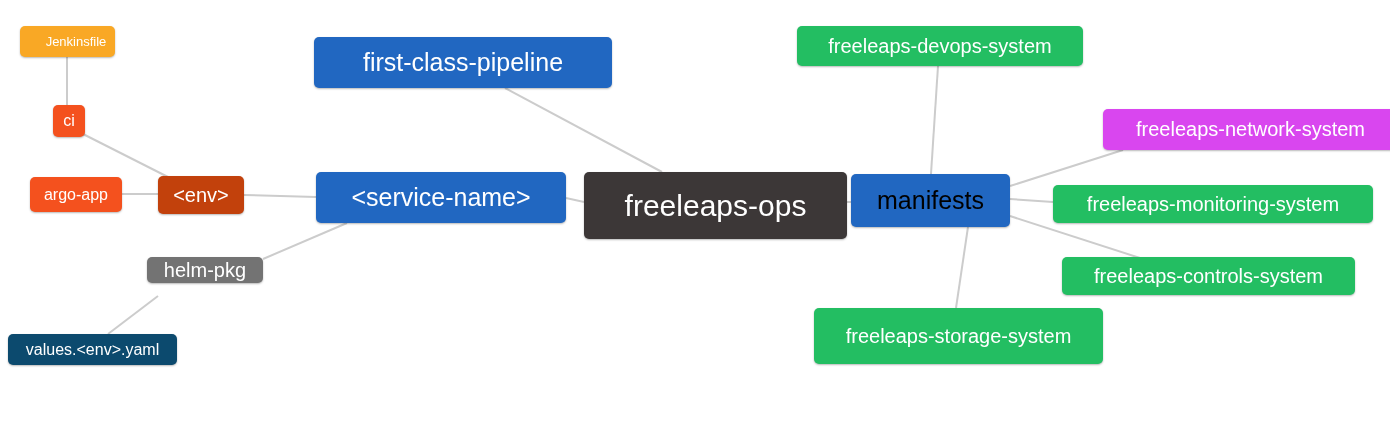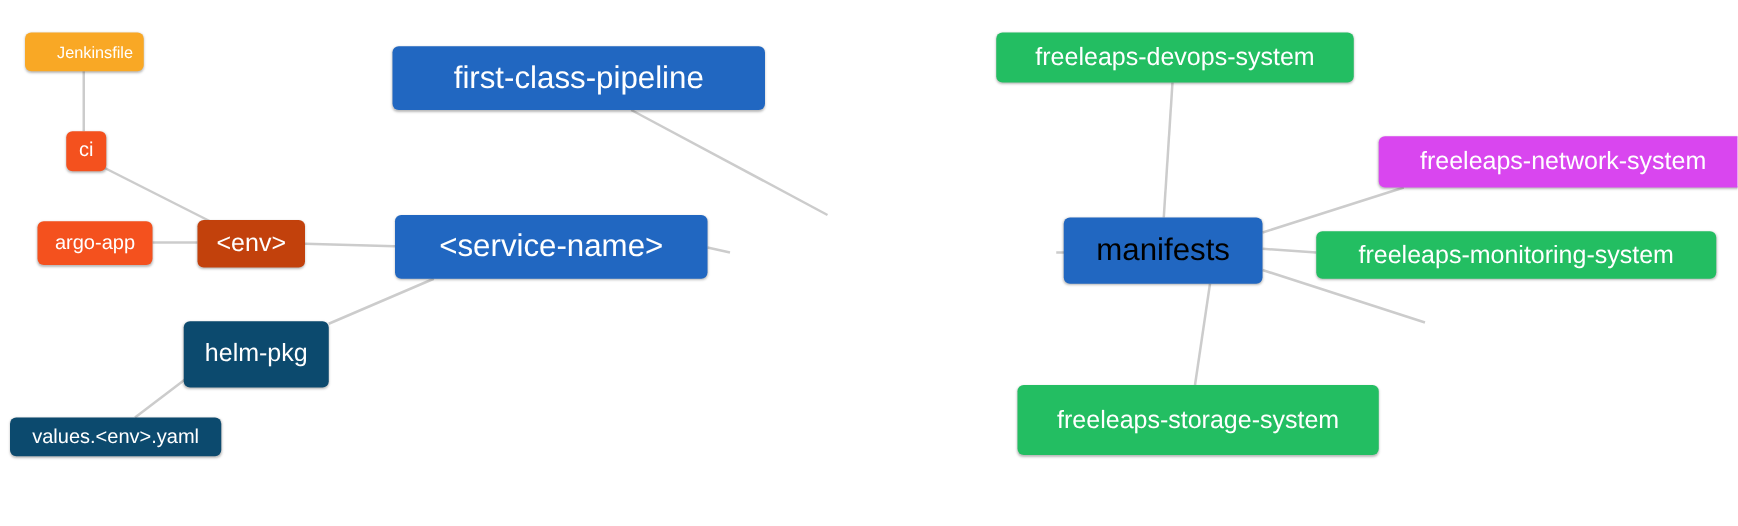--- a/index.html
+++ b/index.html
@@ -52,27 +52,29 @@
       <line x1="566" y1="198" x2="584" y2="202" stroke="#CCCCCC" stroke-width="2"></line>
       <line x1="505" y1="88" x2="662" y2="172" stroke="#CCCCCC" stroke-width="2"></line>
       <line x1="845" y1="202" x2="853" y2="202" stroke="#CCCCCC" stroke-width="2"></line>
       <line x1="931" y1="174" x2="938" y2="66" stroke="#CCCCCC" stroke-width="2"></line>
       <line x1="1010" y1="186" x2="1123" y2="150" stroke="#CCCCCC" stroke-width="2"></line>
       <line x1="1010" y1="199" x2="1053" y2="202" stroke="#CCCCCC" stroke-width="2"></line>
       <line x1="1010" y1="216" x2="1140" y2="258" stroke="#CCCCCC" stroke-width="2"></line>
       <line x1="968" y1="227" x2="956" y2="308" stroke="#CCCCCC" stroke-width="2"></line>
     </svg>
   <div class="node-layer">
+      <div class="node" style="left: 584px; top: 172px; width: 263px; height: 67px; font-size: 30px; background: rgb(60, 55, 55); color: rgb(255, 255, 255);">freeleaps-ops</div>
       <div class="node" style="left: 314px; top: 37px; width: 298px; height: 51px; font-size: 25px; background: rgb(33, 103, 193); color: rgb(255, 255, 255);">first-class-pipeline</div>
       <div class="node" style="left: 316px; top: 172px; width: 250px; height: 51px; font-size: 25px; background: rgb(33, 103, 193); color: rgb(255, 255, 255);">&lt;service-name&gt;</div>
       <div class="node" style="left: 851px; top: 174px; width: 159px; height: 53px; font-size: 25px; background: rgb(33, 103, 193); color: #000000;">manifests</div>
       <div class="node" style="left: 158px; top: 176px; width: 86px; height: 38px; font-size: 20px; background: #c2410c; color: rgb(255, 255, 255);">&lt;env&gt;</div>
-      <div class="node" style="left: 147px; top: 257px; width: 116px; height: 53px; font-size: 20px; background: #0c4a6e; color: rgb(255, 255, 255);">helm-pkg</div>
+      <div class="node" style="left: 147px; top: 257px; width: 116px; height: 26px; font-size: 20px; background: #737373; color: rgb(255, 255, 255);">helm-pkg</div>
       <div class="node" style="left: 797px; top: 26px; width: 286px; height: 40px; font-size: 20px; background: rgb(35, 190, 98); color: rgb(255, 255, 255);">freeleaps-devops-system</div>
       <div class="node" style="left: 1055px; top: 109px; width: 295px; height: 41px; font-size: 20px; background: #d946ef; color: rgb(255, 255, 255); margin-left: 48px;">freeleaps-network-system</div>
       <div class="node" style="left: 1053px; top: 185px; width: 320px; height: 38px; font-size: 20px; background: rgb(35, 190, 98); color: rgb(255, 255, 255);">freeleaps-monitoring-system</div>
+      <div class="node" style="left: 1062px; top: 257px; width: 293px; height: 38px; font-size: 20px; background: rgb(35, 190, 98); color: rgb(255, 255, 255);">freeleaps-controls-system</div>
       <div class="node" style="left: 814px; top: 308px; width: 289px; height: 56px; font-size: 20px; background: rgb(35, 190, 98); color: rgb(255, 255, 255);">freeleaps-storage-system</div>
       <div class="node" style="left: 53px; top: 105px; width: 32px; height: 32px; font-size: 16px; background: rgb(244, 81, 30); color: rgb(255, 255, 255);">ci</div>
       <div class="node" style="left: 30px; top: 177px; width: 92px; height: 35px; font-size: 16px; background: rgb(244, 81, 30); color: rgb(255, 255, 255);">argo-app</div>
       <div class="node" style="left: 8px; top: 334px; width: 169px; height: 31px; font-size: 16px; background: #0c4a6e; color: rgb(255, 255, 255);">values.&lt;env&gt;.yaml</div>
       <div class="node" style="left: 20px; top: 26px; width: 95px; height: 31px; font-size: 13px; background: rgb(249, 168, 37); color: rgb(255, 255, 255); padding-left: 17px;">Jenkinsfile</div>
     </div>
 </div>
 
 </body></html>

